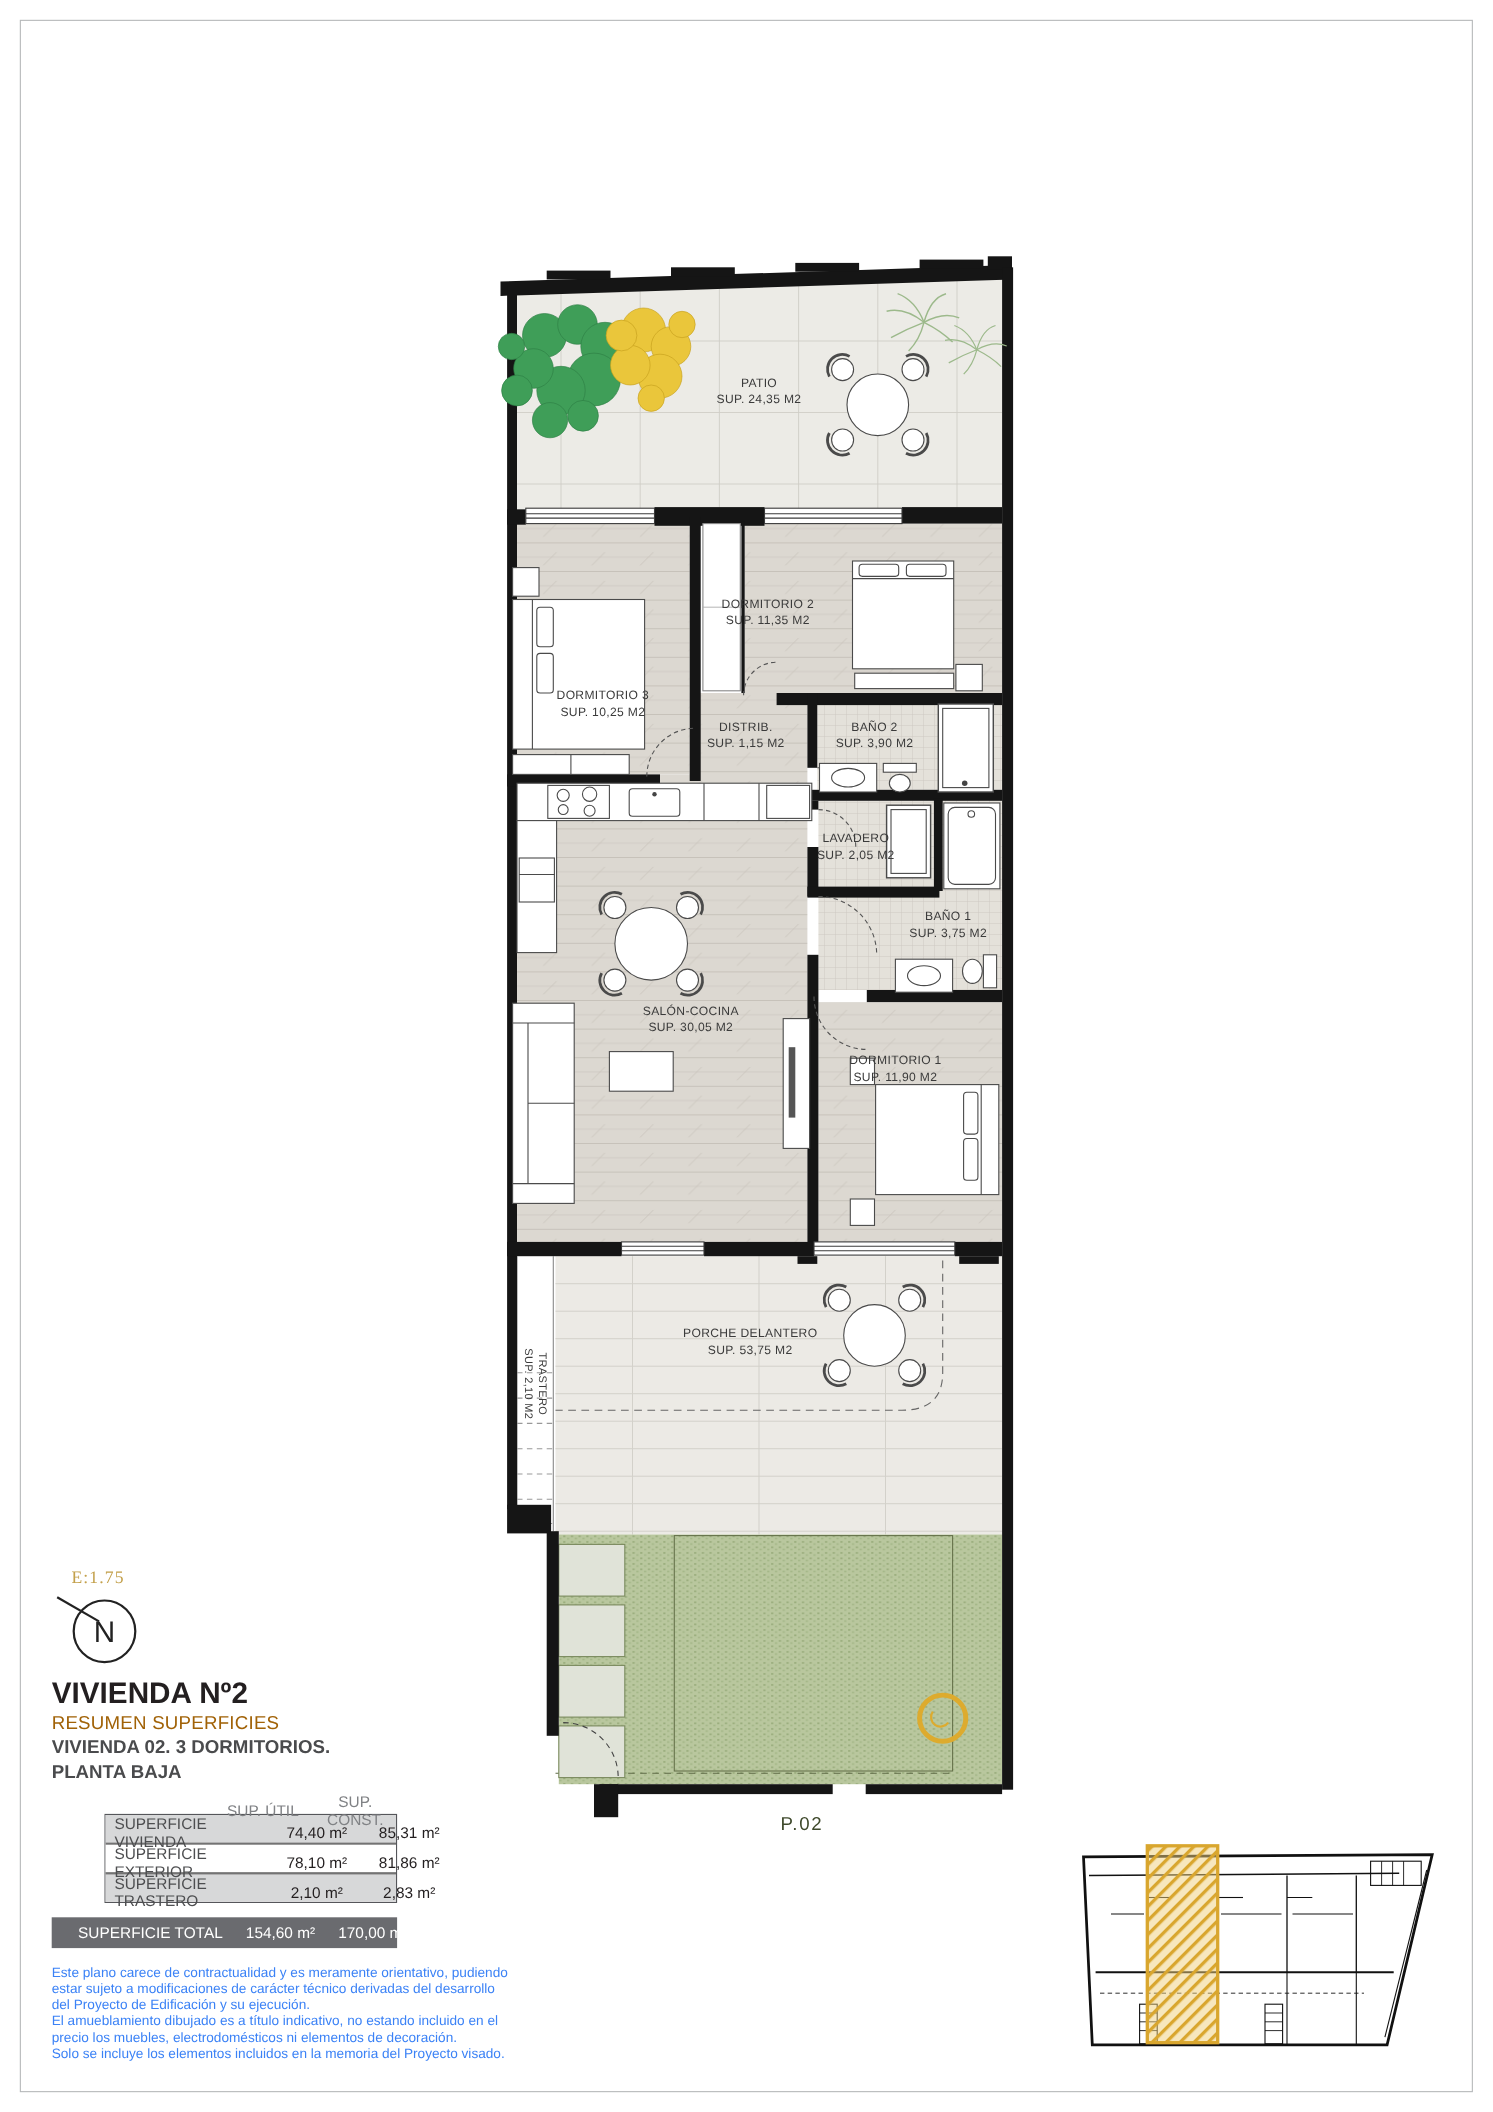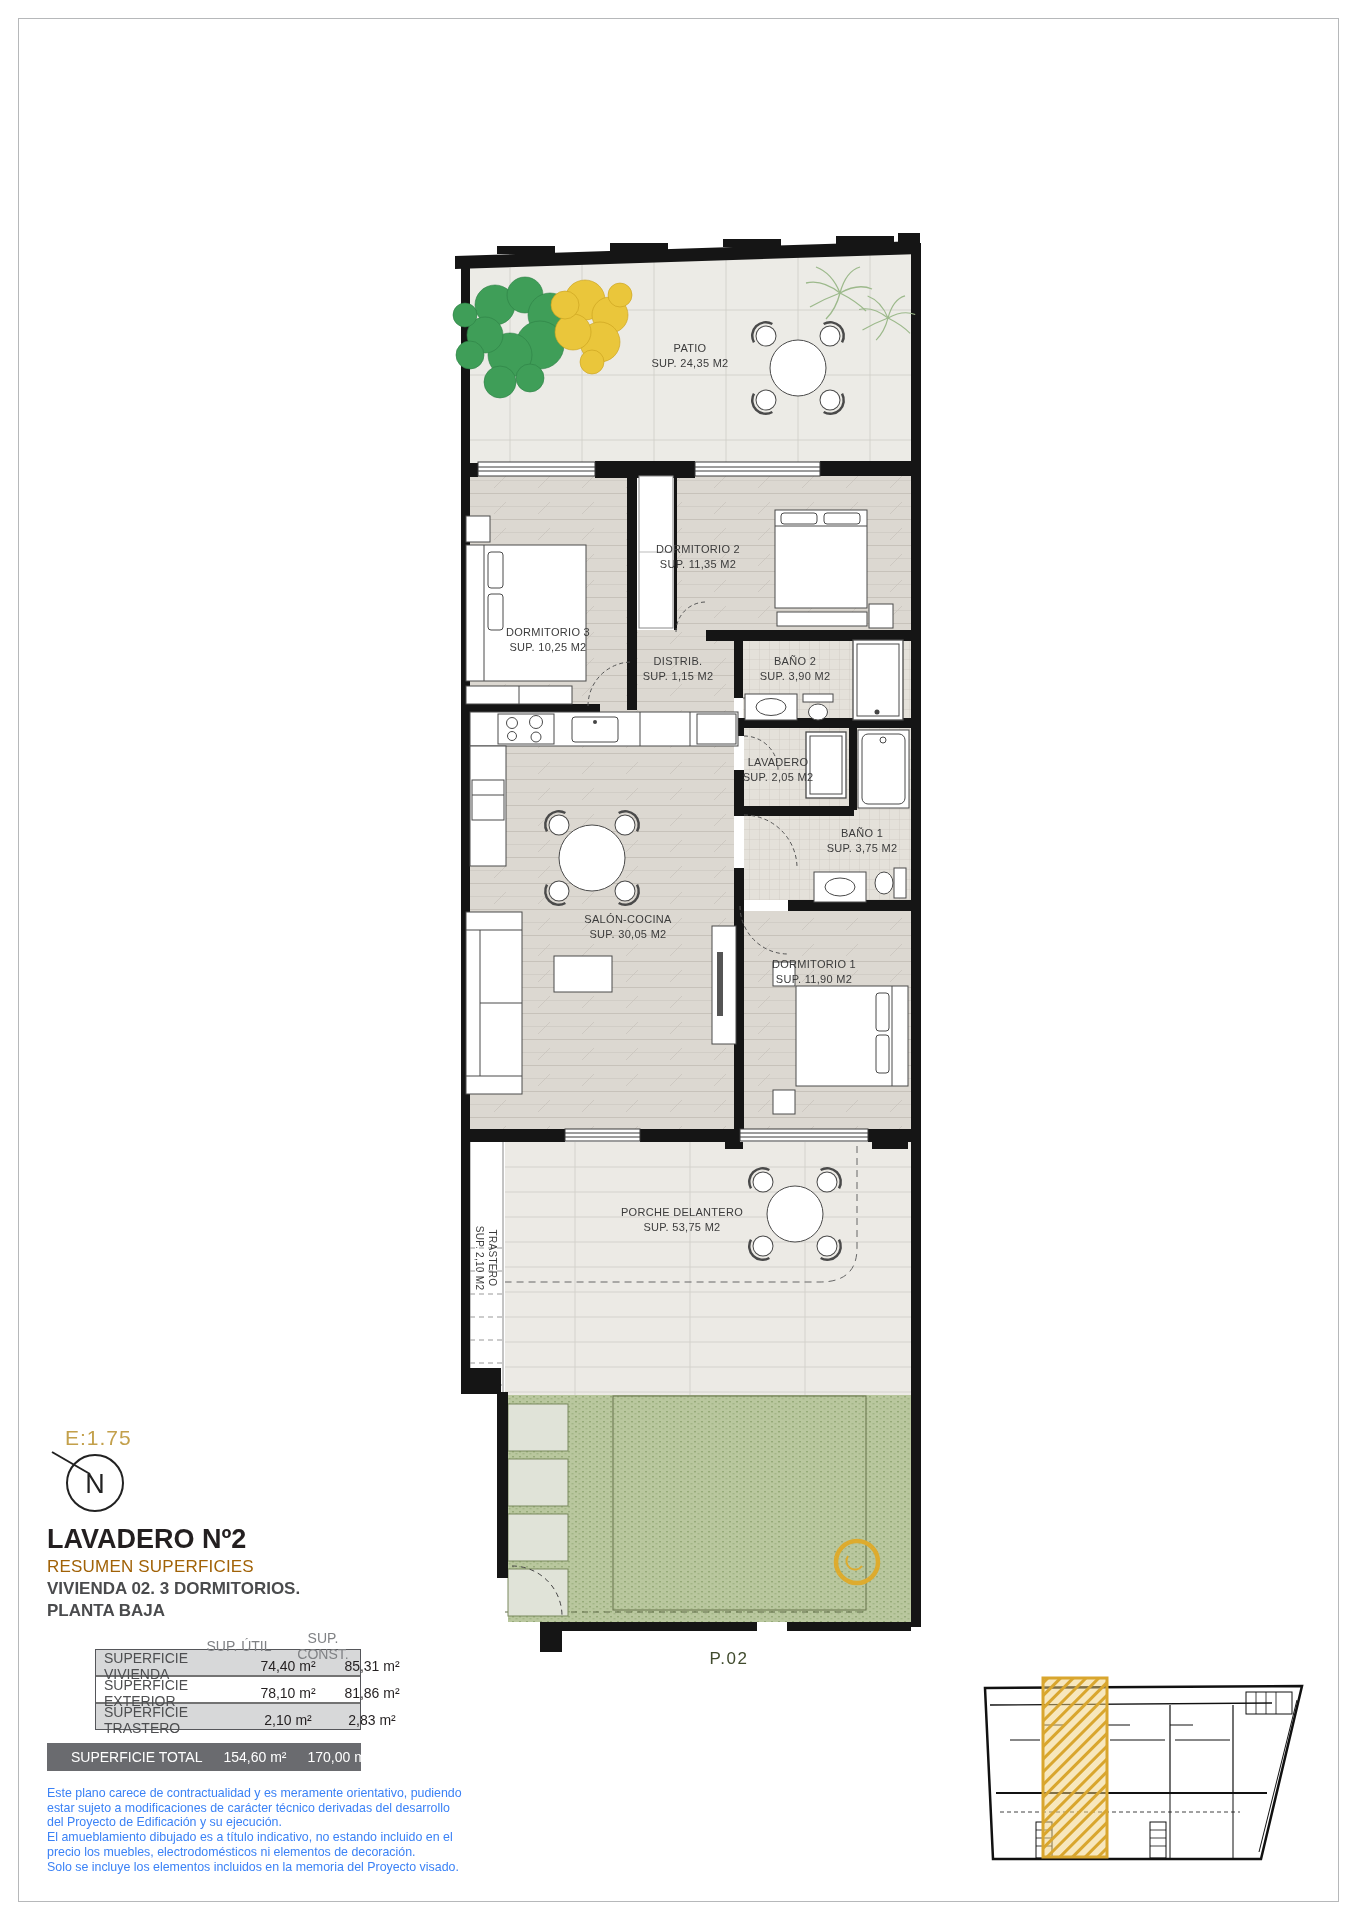--- a/index.html
+++ b/index.html
@@ -5,21 +5,21 @@
   html,body{margin:0;padding:0;background:#ffffff;}
   .page{position:relative;width:1357px;height:1920px;background:#fff;
         font-family:"Liberation Sans",sans-serif;overflow:hidden;}
   .frame{position:absolute;inset:18px;border:1px solid #b6b8ba;}
   svg{position:absolute;left:0;top:0;}
   .rlabel{position:absolute;transform:translate(-50%,-50%);text-align:center;
           font-size:11px;line-height:1.32;color:#3b3b3b;letter-spacing:.3px;white-space:nowrap;}
   .rlabel.rot{transform:translate(-50%,-50%) rotate(90deg);font-size:10px;}
   .plot-lbl{position:absolute;transform:translate(-50%,-50%);font-size:17px;color:#3f4a2c;
             letter-spacing:1.5px;white-space:nowrap;}
-  .scale-lbl{position:absolute;left:65px;top:1426px;font-size:21px;color:#c3a04b;letter-spacing:1px;}
+  .scale-lbl{position:absolute;left:65px;top:1426px;font-size:16px;color:#c3a04b;letter-spacing:1px;font-family:Liberation Serif, serif;}
   .north-n{position:absolute;left:95px;top:1484px;transform:translate(-50%,-50%);
            font-size:27px;color:#222;}
   .tb-title{position:absolute;left:47px;top:1524px;font-size:27px;font-weight:bold;color:#231f20;}
   .tb-sub{position:absolute;left:47px;top:1557px;font-size:17px;color:#a16207;letter-spacing:.2px;}
   .tb-l2{position:absolute;left:47px;top:1579px;font-size:17px;font-weight:600;color:#4a4b4d;}
   .tb-l3{position:absolute;left:47px;top:1601px;font-size:17px;font-weight:600;color:#4a4b4d;}
   .areas{position:absolute;left:47px;top:1630px;width:314px;font-size:14px;color:#4d4e50;}
   .arow{display:grid;grid-template-columns:150px 84px 84px;align-items:center;}
   .ahead{height:19px;color:#808285;}
   .ahead div{text-align:center;}
@@ -459,21 +459,21 @@
       <div>SUP. 53,75 M2</div>
   </div>
   <div class="rlabel rot" style="left:486px;top:1258px;">
     <div>TRASTERO</div>
       <div>SUP. 2,10 M2</div>
   </div>
   <div class="plot-lbl" style="left:729px;top:1659px;">P.02</div>
 
   <div class="scale-lbl">E:1.75</div>
   <div class="north-n">N</div>
-  <div class="tb-title">LAVADERO Nº2</div>
+  <div class="tb-title">VIVIENDA Nº2</div>
   <div class="tb-sub">RESUMEN SUPERFICIES</div>
   <div class="tb-l2">VIVIENDA 02. 3 DORMITORIOS.</div>
   <div class="tb-l3">PLANTA BAJA</div>
 
   <div class="areas">
     <div class="arow ahead">
       <div></div>
       <div>SUP. ÚTIL</div>
       <div>SUP. CONST.</div>
     </div>

